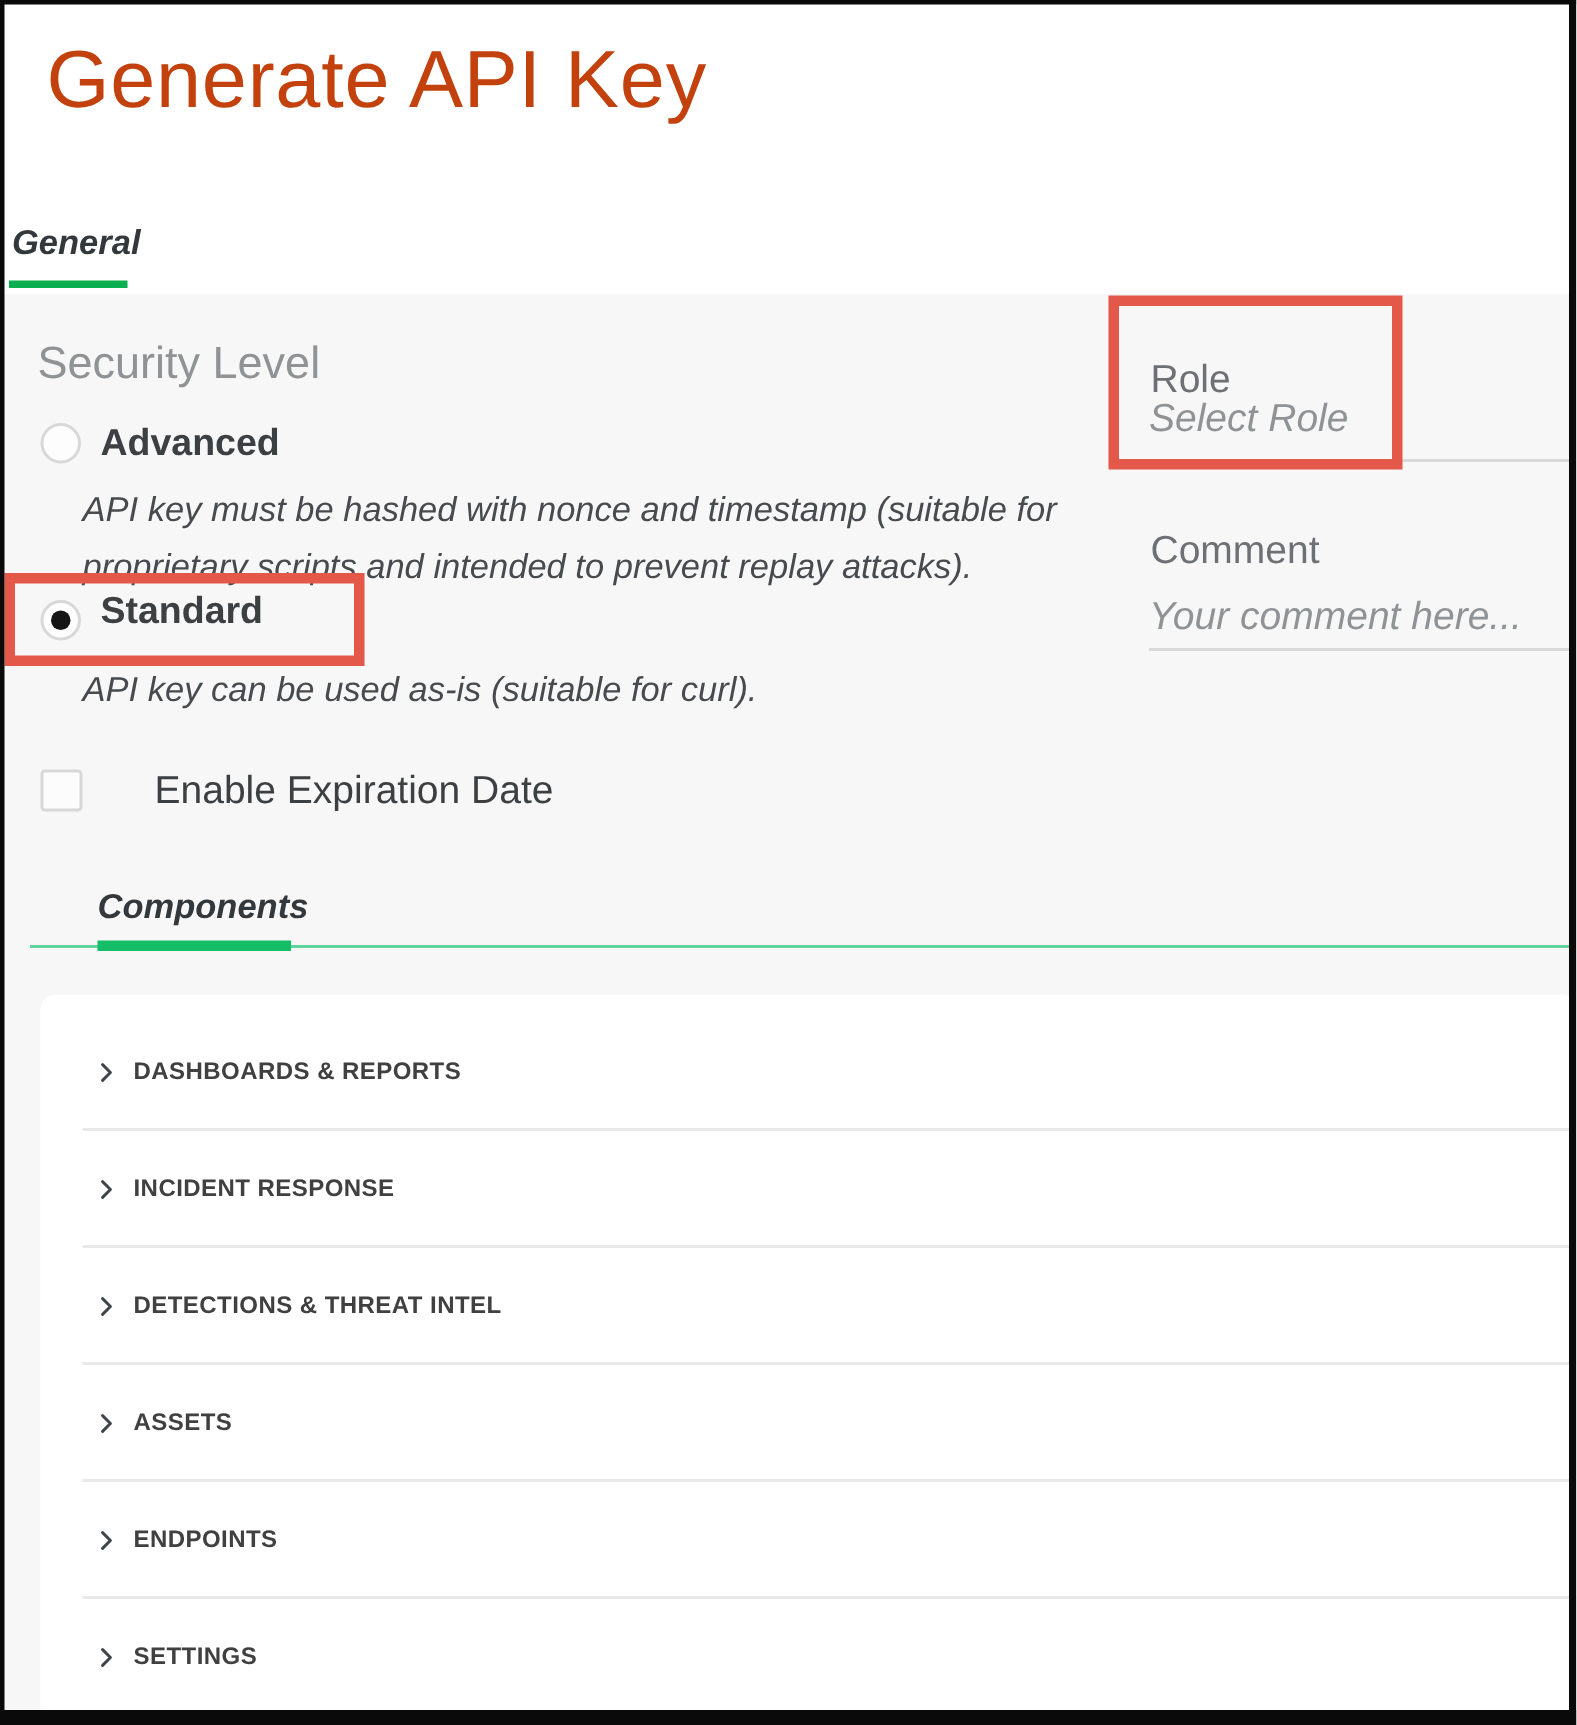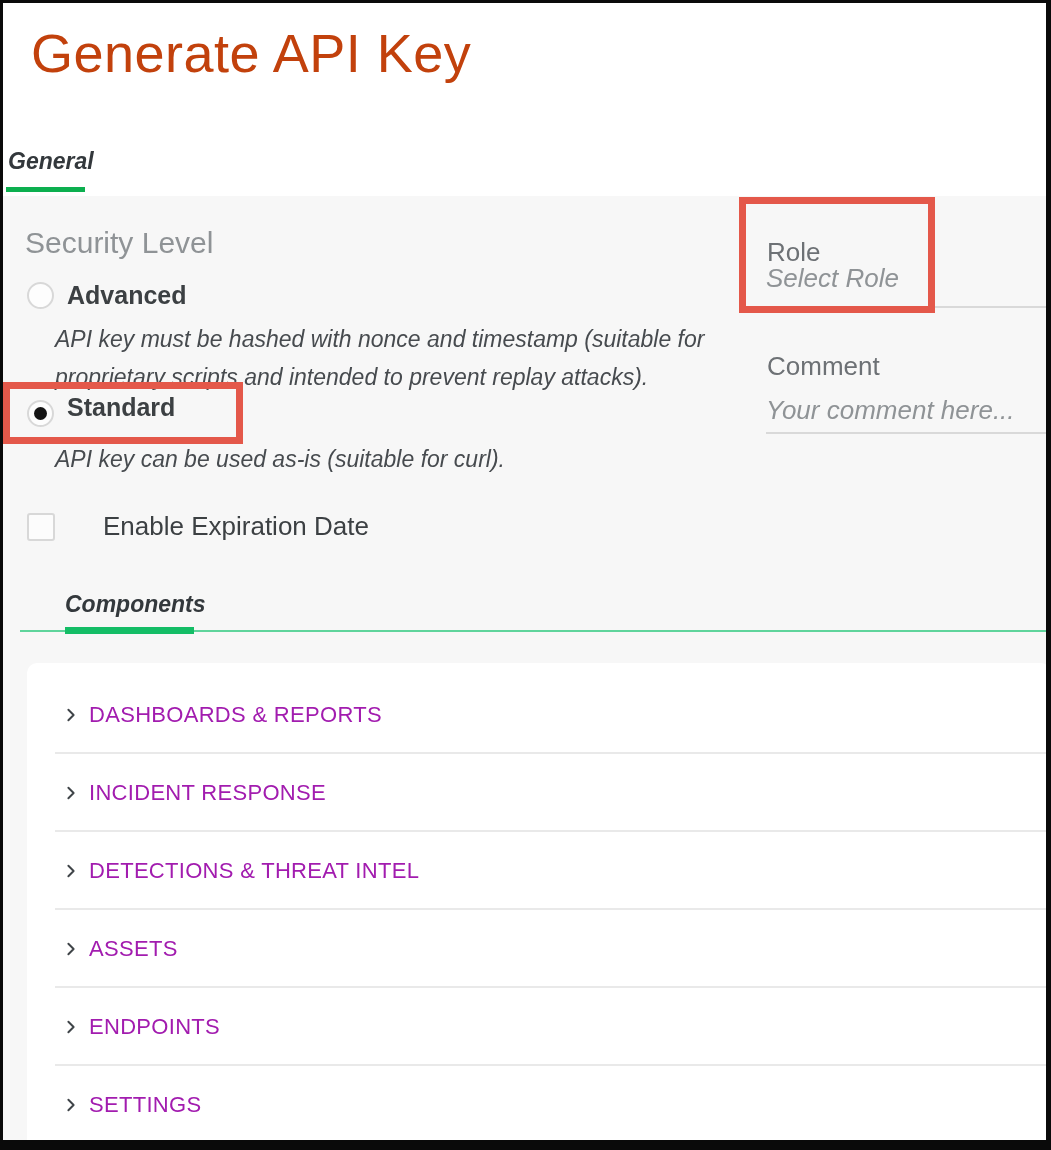--- a/index.html
+++ b/index.html
@@ -129,21 +129,21 @@
   .acc-row {
     position: relative; height: 78px;
     display: flex; align-items: center; padding-left: 35px;
     cursor: pointer; background: #ffffff;
   }
   .acc-row .chev {
     width: 18px; height: 18px; margin-right: 9px; flex: 0 0 auto;
     display: inline-flex;
   }
   .acc-row .acc-label {
-    font-size: 22px; font-weight: 400; color: #a21caf; letter-spacing: 0.3px;
+    font-size: 16px; font-weight: 700; color: #404040; letter-spacing: 0.3px;
   }
   .acc-divider {
     position: absolute; left: 28px; right: 0; bottom: 0; height: 2px;
     background: #e9e9e9;
   }
 
   
   .annotation {
     position: absolute; border: 7px solid #e4584a; z-index: 40;
     pointer-events: none; background: transparent;

